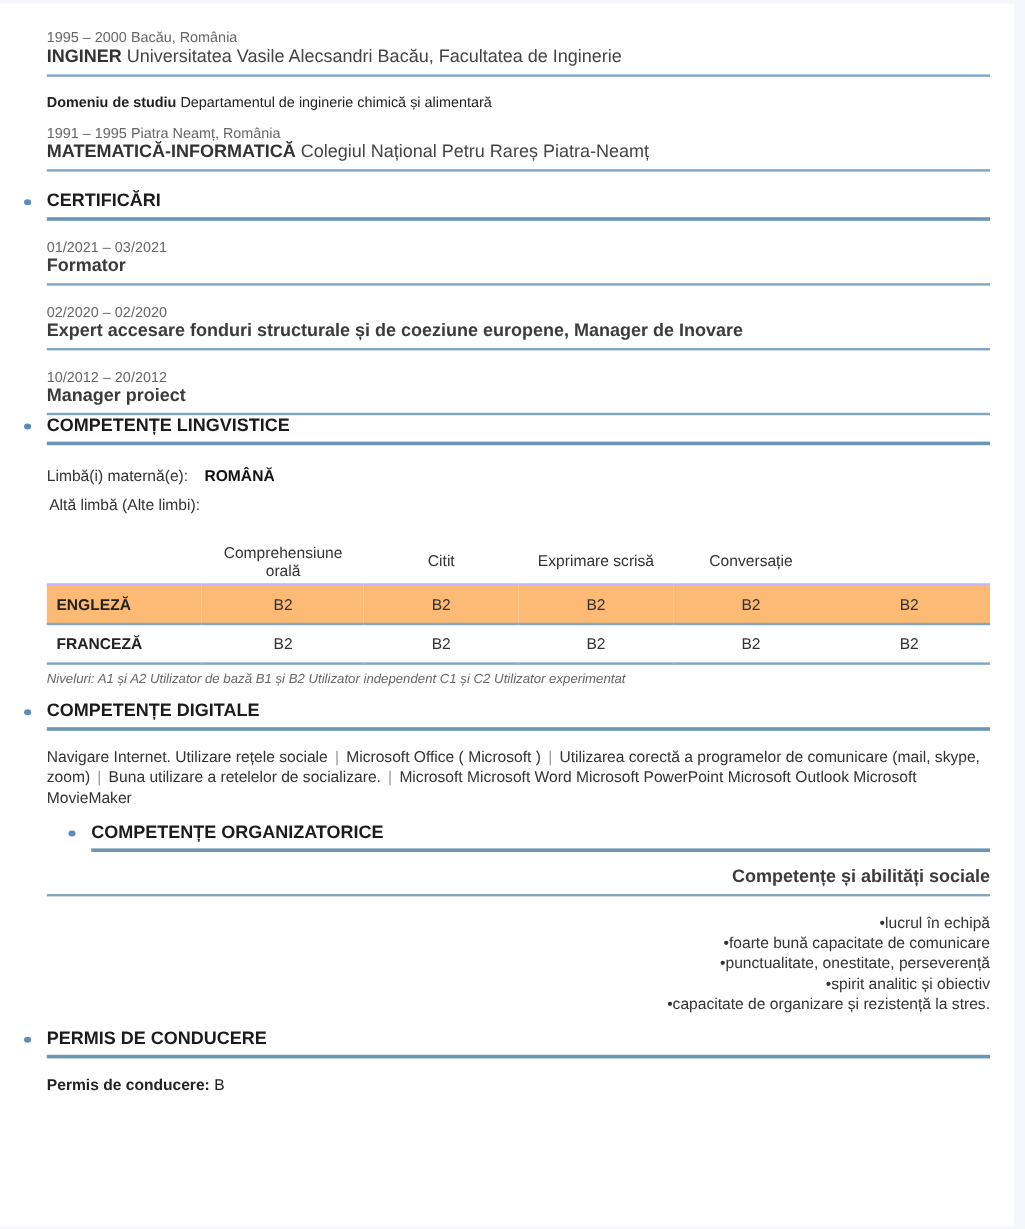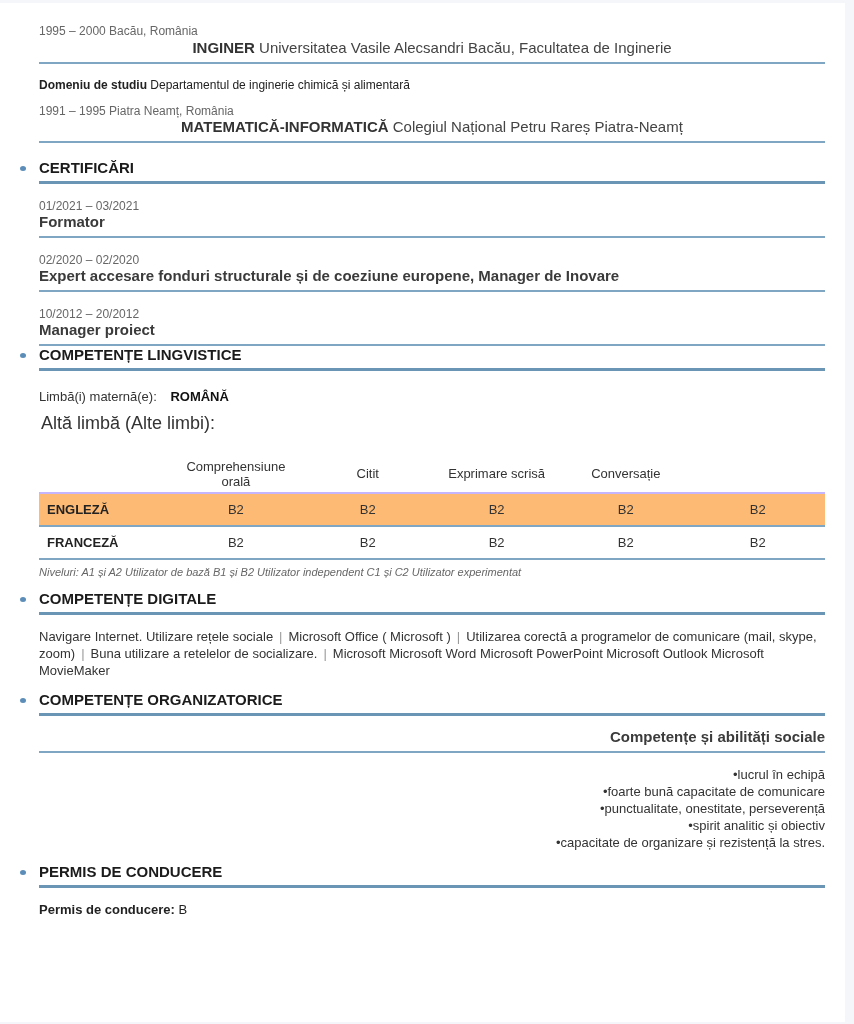--- a/index.html
+++ b/index.html
@@ -9,21 +9,21 @@
     font-family: "Liberation Sans", "DejaVu Sans", sans-serif;
     color: #3a3a3a;
   }
   .page {
     position: absolute; left: 0; top: 3px; width: 845px; height: 1019px;
     background: #ffffff;
   }
   .content { position: absolute; left: 39px; top: 0; width: 786px; }
   .rule { border-bottom: 2px solid #7fa6c2; }
   .meta { font-size: 12px; color: #666; }
-  .edu-title { font-size: 15px; color: #444; padding-bottom: 6px; text-align: center; }
+  .edu-title { font-size: 15px; color: #444; padding-bottom: 6px; }
   .edu-title b { color: #333; }
   .section-head {
     position: relative; font-size: 15px; font-weight: bold; color: #1b1b1b;
     padding-bottom: 5px; border-bottom: 3px solid #6a95b4;
   }
   .bullet {
     position: absolute; left: -19px; top: 7px; width: 6px; height: 5px;
     border-radius: 50%; background: #5b8db8;
   }
   .cert-title { font-size: 15px; font-weight: bold; color: #3b3b3b; padding-bottom: 6px; }
@@ -78,21 +78,21 @@
     </div>
 
     <div class="section-head" style="margin-top:0;">
       <span class="bullet"></span>
       <span>COMPETENȚE LINGVISTICE</span>
     </div>
     <div style="margin-top:18px; font-size:13px; color:#333;">
       <span>Limbă(i) maternă(e):</span>
       <b style="margin-left:10px; color:#111;">ROMÂNĂ</b>
     </div>
-    <div style="margin-top:9px; font-size:18px; color:#333; padding-left:2px;">Altă limbă (Alte limbi):</div>
+    <div style="margin-top:9px; font-size:13px; color:#333; padding-left:2px;">Altă limbă (Alte limbi):</div>
 
     <table class="lang" style="margin-top:21px;">
       <colgroup>
         <col style="width:130px">
           <col style="width:130px">
           <col style="width:130px">
           <col style="width:130px">
           <col style="width:130px">
           <col style="width:136px">
       </colgroup>
@@ -126,21 +126,21 @@
     <div style="margin-top:6px; font-size:11px; font-style:italic; color:#666;">Niveluri: A1 și A2 Utilizator de bază B1 și B2 Utilizator independent C1 și C2 Utilizator experimentat</div>
 
     <div class="section-head" style="margin-top:12px;">
       <span class="bullet"></span>
       <span>COMPETENȚE DIGITALE</span>
     </div>
     <div class="digital" style="margin-top:13px;">
       <span>Navigare Internet. Utilizare rețele sociale</span><span class="sep">|</span><span>Microsoft Office ( Microsoft )</span><span class="sep">|</span><span>Utilizarea corectă a programelor de comunicare (mail, skype, zoom)</span><span class="sep">|</span><span>Buna utilizare a retelelor de socializare.</span><span class="sep">|</span><span>Microsoft Microsoft Word Microsoft PowerPoint Microsoft Outlook Microsoft MovieMaker</span>
     </div>
 
-    <div class="section-head" style="margin-top:12px;">
+    <div class="section-head" style="margin-top:12px;margin-left:37px;">
       <span class="bullet"></span>
       <span>COMPETENȚE ORGANIZATORICE</span>
     </div>
     <div style="margin-top:12px; font-size:15px; font-weight:bold; color:#3b3b3b; padding-bottom:6px; border-bottom:2px solid #7fa6c2;text-align:right;">Competențe și abilități sociale</div>
     <div class="list" style="margin-top:13px;text-align:right;">
       <div>•lucrul în echipă</div>
       <div>•foarte bună capacitate de comunicare</div>
       <div>•punctualitate, onestitate, perseverență</div>
       <div>•spirit analitic și obiectiv</div>
       <div>•capacitate de organizare și rezistență la stres.</div>

